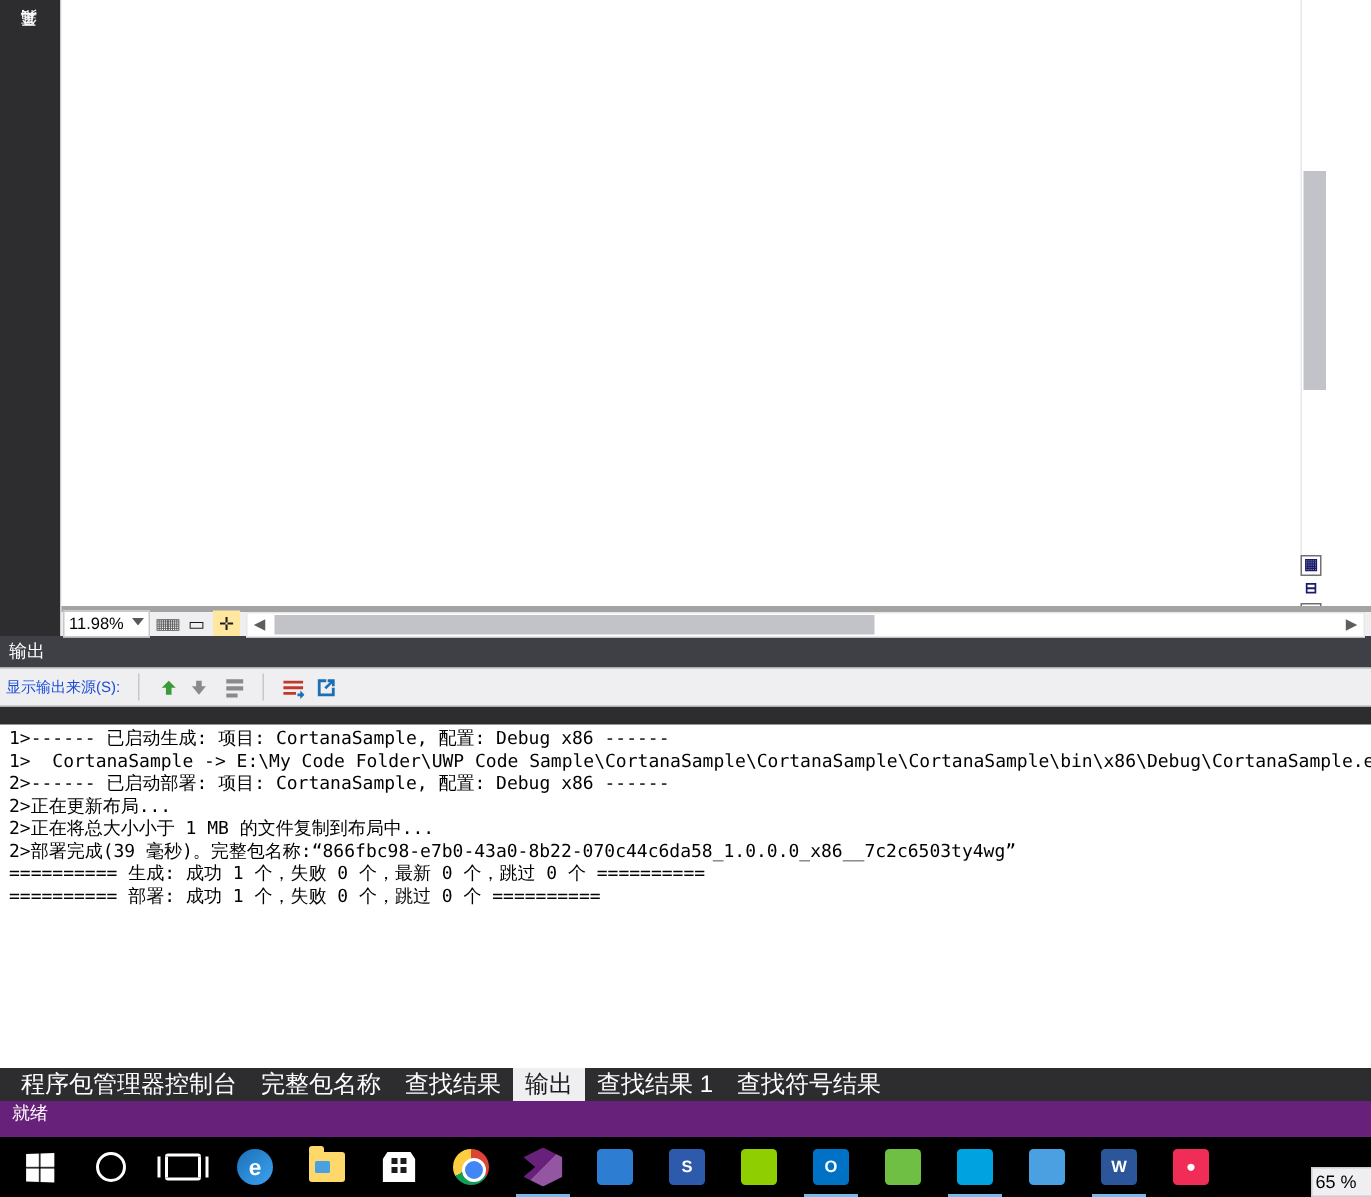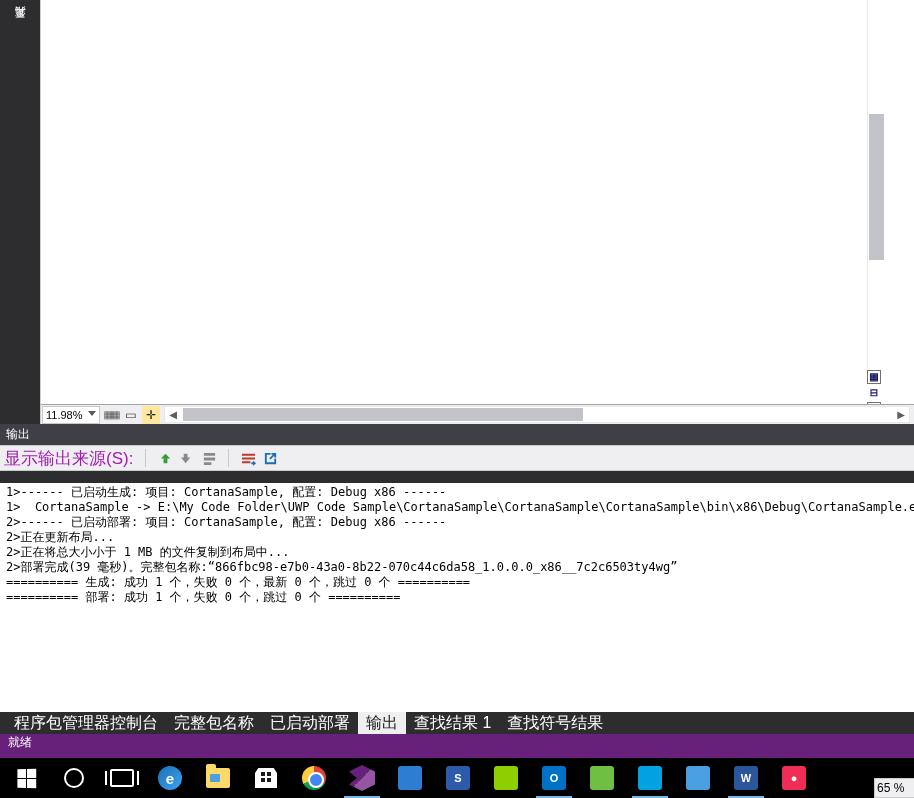--- a/index.html
+++ b/index.html
@@ -10,34 +10,34 @@
 .toolstrip-item + .toolstrip-item { margin-top:6px; }
 .main-area { display:flex; flex:0 0 424px; height:424px; }
 .designer-col { flex:1; display:flex; flex-direction:column; background:#fff; border-left:1px solid #ccc; }
 .canvas-wrap { flex:1; position:relative; background:#fff; overflow:hidden; }
 .canvas-scroll-v { position:absolute; right:30px; top:0; bottom:20px; width:17px; background:#fff; border-left:1px solid #e8e8e8; }
 .canvas-scroll-thumb-v { position:absolute; top:114px; width:15px; left:1px; height:146px; background:#c2c3c9; }
 .icon-stack { position:absolute; right:33px; top:370px; display:flex; flex-direction:column; gap:2px; }
 .icon-box { width:14px; height:14px; border:1px solid #717171; display:flex; align-items:center; justify-content:center; font-size:10px; color:#1a1a6a; background:#fff; font-weight:bold; line-height:1;}
 .icon-box.noborder { border:none;}
 .zoom-label-right { position:absolute; right:0; bottom:0px; font-size:12px; color:#000; background:#efeff2; padding:1px 2px; border:1px solid #ccc; border-right:none; width:40px; height:20px; display:flex; align-items:center; }
-.design-toolbar { height:20px; background:#efeff2; display:flex; align-items:center; border-top:1px solid #a3a3a3; }
+.design-toolbar { height:20px; background:#efeff2; display:flex; align-items:center; border-top:4px solid #a3a3a3; }
 .zoom-combo { width:58px; height:18px; border:1px solid #c8c8c8; background:#fff; display:flex; align-items:center; padding-left:3px; margin-left:1px; font-size:11px; position:relative;}
 .zoom-combo .arrow { position:absolute; right:3px; top:4px; width:0;height:0;border-left:4px solid transparent;border-right:4px solid transparent;border-top:5px solid #595959;}
 .tbicon { width:18px; height:18px; display:flex; align-items:center; justify-content:center; margin-left:2px; cursor:pointer; font-size:12px; color:#1b1b1b;}
 .tbicon.grid { letter-spacing:-2px; font-size:10px; color:#555;}
 .tbicon.yellow { background:#ffe79f; }
 .hscroll-track { flex:1; height:17px; background:#fff; border:1px solid #e8e8e8; position:relative; margin:0 4px; display:flex; align-items:center;}
 .hscroll-arrow { width:16px; text-align:center; color:#5e5e5e; font-size:10px; cursor:pointer;}
 .hscroll-thumb { position:absolute; left:18px; width:400px; top:1px; bottom:1px; background:#c2c3c9;}
 
 .output-panel { display:flex; flex-direction:column; flex:1; min-height:0;}
 .panel-title { background:#3f3f46; color:#fff; padding:3px 6px; font-size:12px; height:21px; display:flex; align-items:center;}
 .output-toolbar { background:#efeff2; height:26px; display:flex; align-items:center; padding:0 4px; border-top:1px solid #ccc; border-bottom:1px solid #ccc;}
-.out-label { font-size:17px; color:#a21caf; margin-right:4px;}
+.out-label { font-size:10px; color:#1d4ed8; margin-right:4px;}
 .out-combo { width:290px; height:20px; border:1px solid #adadad; background:#fff; position:relative; display:flex; align-items:center; padding-left:4px; font-size:12px;}
 .out-combo .arrow { position:absolute; right:4px; top:6px; width:0;height:0;border-left:4px solid transparent;border-right:4px solid transparent;border-top:5px solid #595959;}
 .tool-sep { width:1px; height:18px; background:#c8c8c8; margin:0 8px;}
 .otb-btn { width:22px; height:22px; display:flex; align-items:center; justify-content:center; cursor:pointer; color:#6a6a6a;}
 .otb-btn svg { width:15px; height:15px;}
 .output-body { flex:1; background:#fff; font-family:NSimSun,SimSun,Consolas,monospace; font-size:12px; color:#000; padding:2px 0 2px 6px; white-space:pre; overflow:hidden; line-height:15px;margin-top:12px;}
 
 .bottom-tabs { background:#2d2d30; display:flex; height:22px; align-items:stretch; padding-left:6px;}
 .bt-tab { color:#fff; padding:3px 8px; font-size:16px; cursor:pointer; display:flex; align-items:center;}
 .bt-tab.active { background:#efeff2; color:#1b1b1b;}
@@ -146,21 +146,21 @@
 2&gt;正在更新布局...
 2&gt;正在将总大小小于 1 MB 的文件复制到布局中...
 2&gt;部署完成(39 毫秒)。完整包名称:“866fbc98-e7b0-43a0-8b22-070c44c6da58_1.0.0.0_x86__7c2c6503ty4wg”
 ========== 生成: 成功 1 个，失败 0 个，最新 0 个，跳过 0 个 ==========
 ========== 部署: 成功 1 个，失败 0 个，跳过 0 个 ==========</div>
  </div>
 
  <div class="bottom-tabs" id="btabs">
       <div class="bt-tab">程序包管理器控制台</div>
       <div class="bt-tab">完整包名称</div>
-      <div class="bt-tab">已启动部署</div>
+      <div class="bt-tab">查找结果</div>
       <div class="bt-tab active">输出</div>
       <div class="bt-tab">查找结果 1</div>
       <div class="bt-tab">查找符号结果</div>
     </div>
  <div class="statusbar">
    <span>就绪</span>
  </div>
  <div class="taskbar" id="taskbar">
       <div class="task-btn">
         <div class="win-logo">

